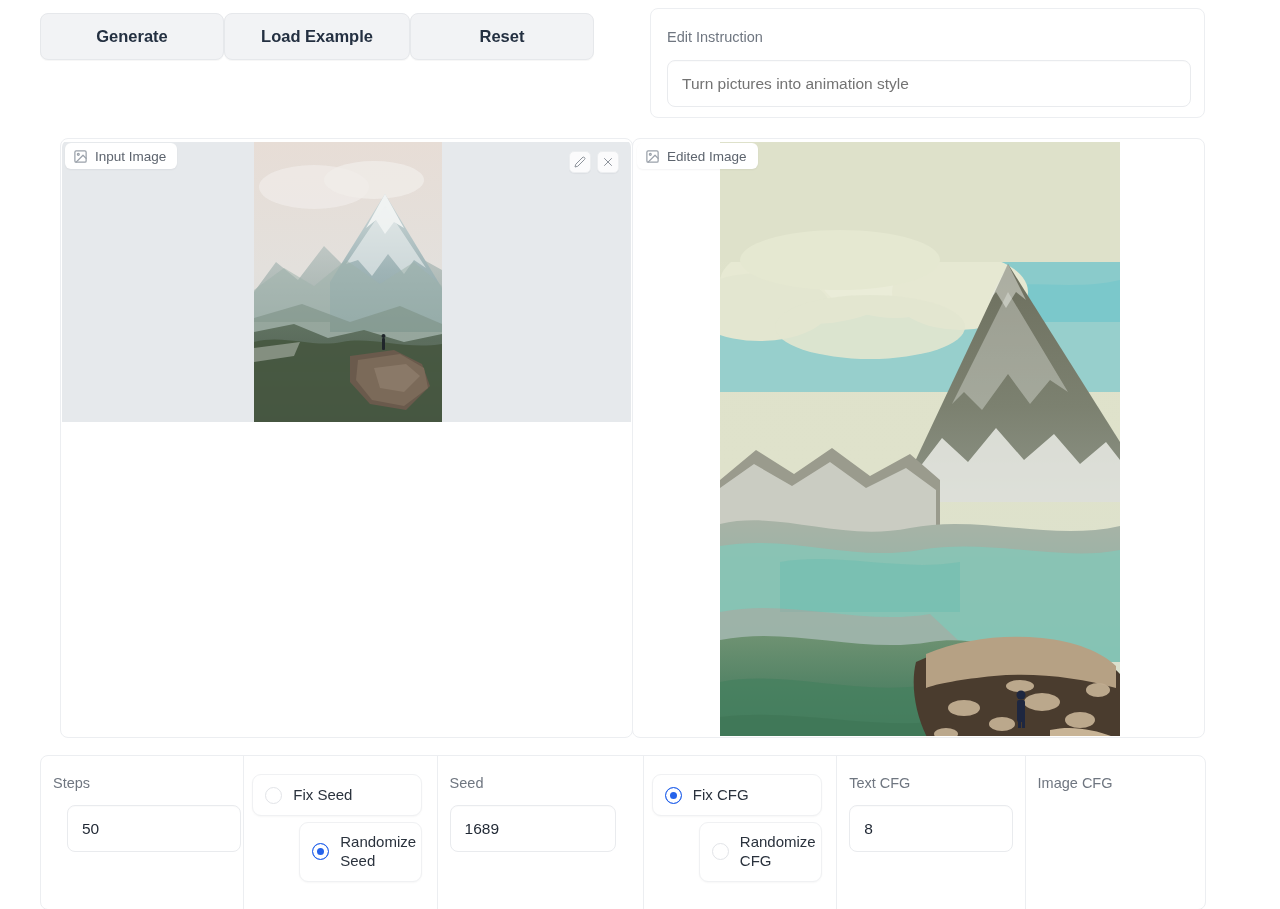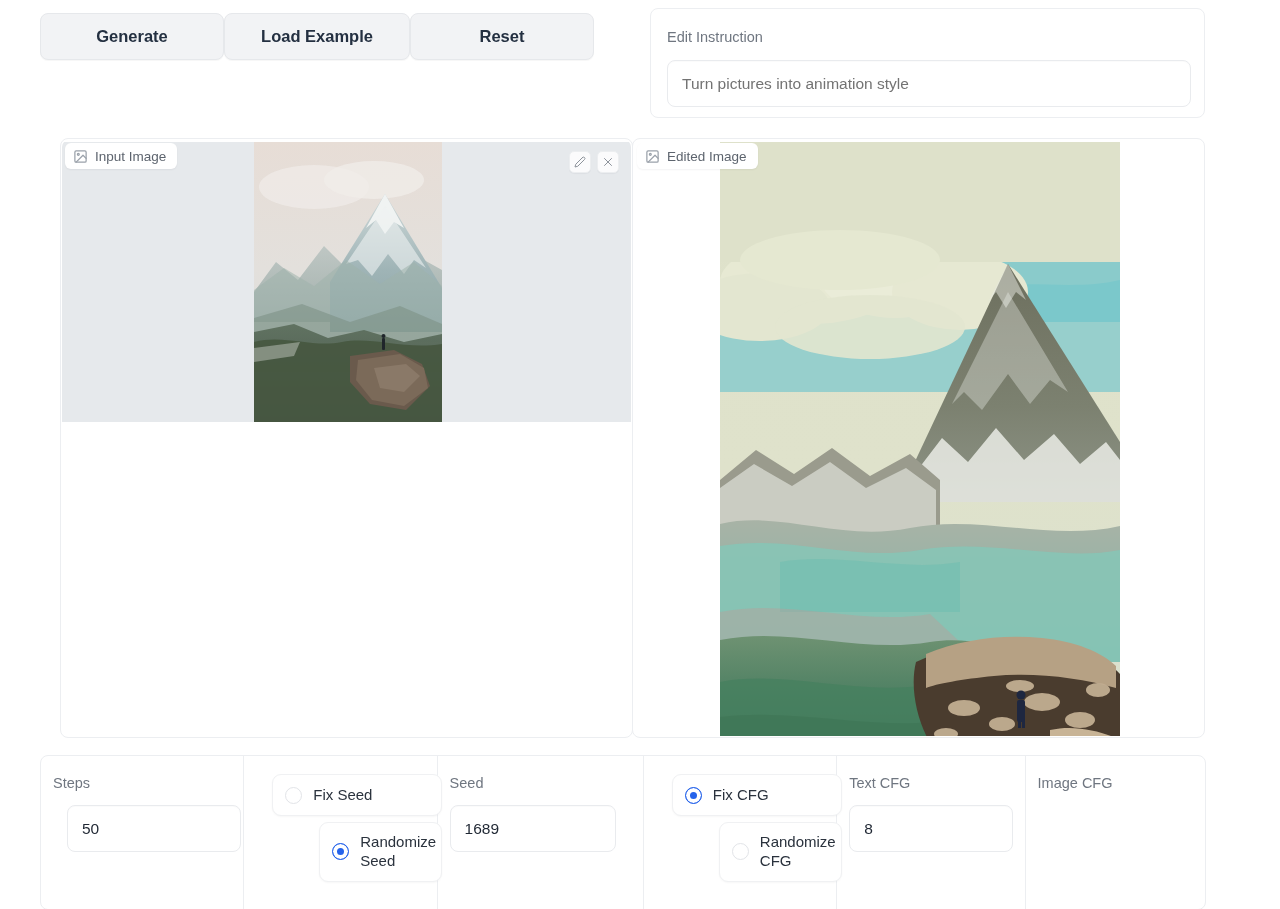--- a/index.html
+++ b/index.html
@@ -119,21 +119,21 @@
     background: #fff; border: 1px solid #e9ebee; border-radius: 8px;
     font-size: 15.5px; color: #1f2733; padding: 0 14px;
     font-family: "Liberation Sans", sans-serif;
     box-shadow: inset 0 1px 1px rgba(16,24,40,.02);
   }
   .in-steps  { width: 174px; margin-left: 14px; }
   .in-seed   { width: 166px; }
   .in-textcfg{ width: 164px; }
   .in-imgcfg { width: 165px; }
 
-  .radio-group { position: absolute; left: 28px; top: 18px; width: 170px; }
+  .radio-group { position: absolute; left: 8px; top: 18px; width: 170px; }
   .radio-row {
     display: flex; align-items: center; gap: 11px;
     background: #fff; border: 1px solid #f0f1f3; border-radius: 9px;
     padding: 10px 12px; margin-bottom: 6px; cursor: pointer;
     box-shadow: 0 1px 2px rgba(16,24,40,.035);
     min-height: 42px;
   }
   .radio-dot {
     width: 17px; height: 17px; border-radius: 50%; flex: 0 0 17px;
     border: 1px solid #e2e4e8; background: #fff;

